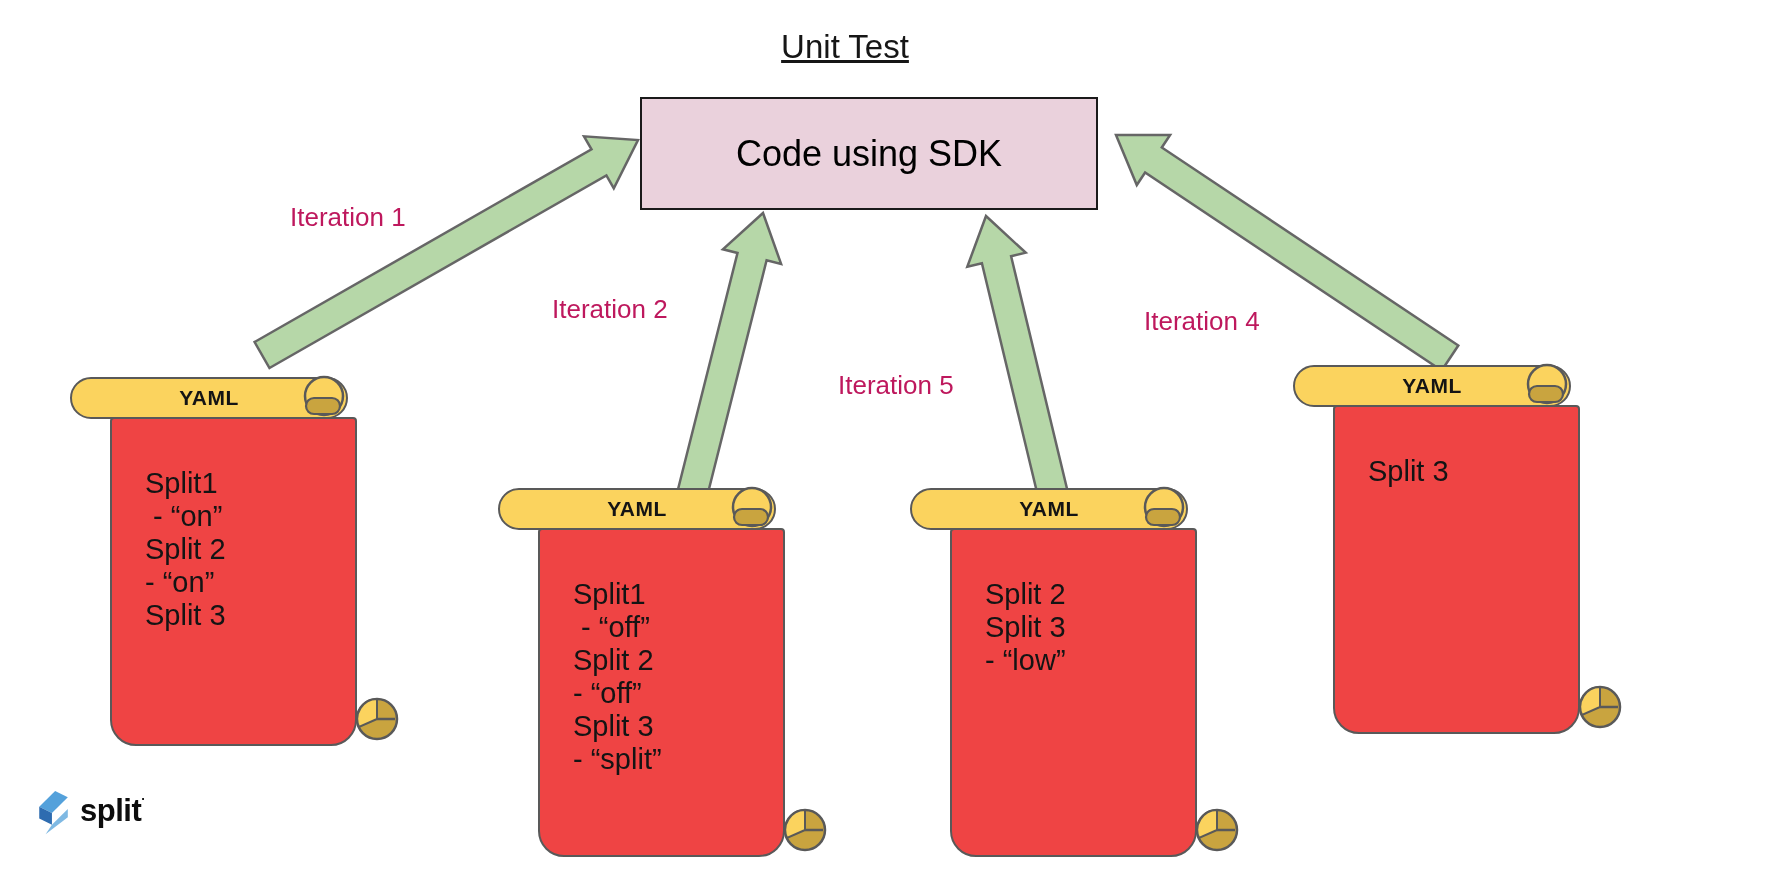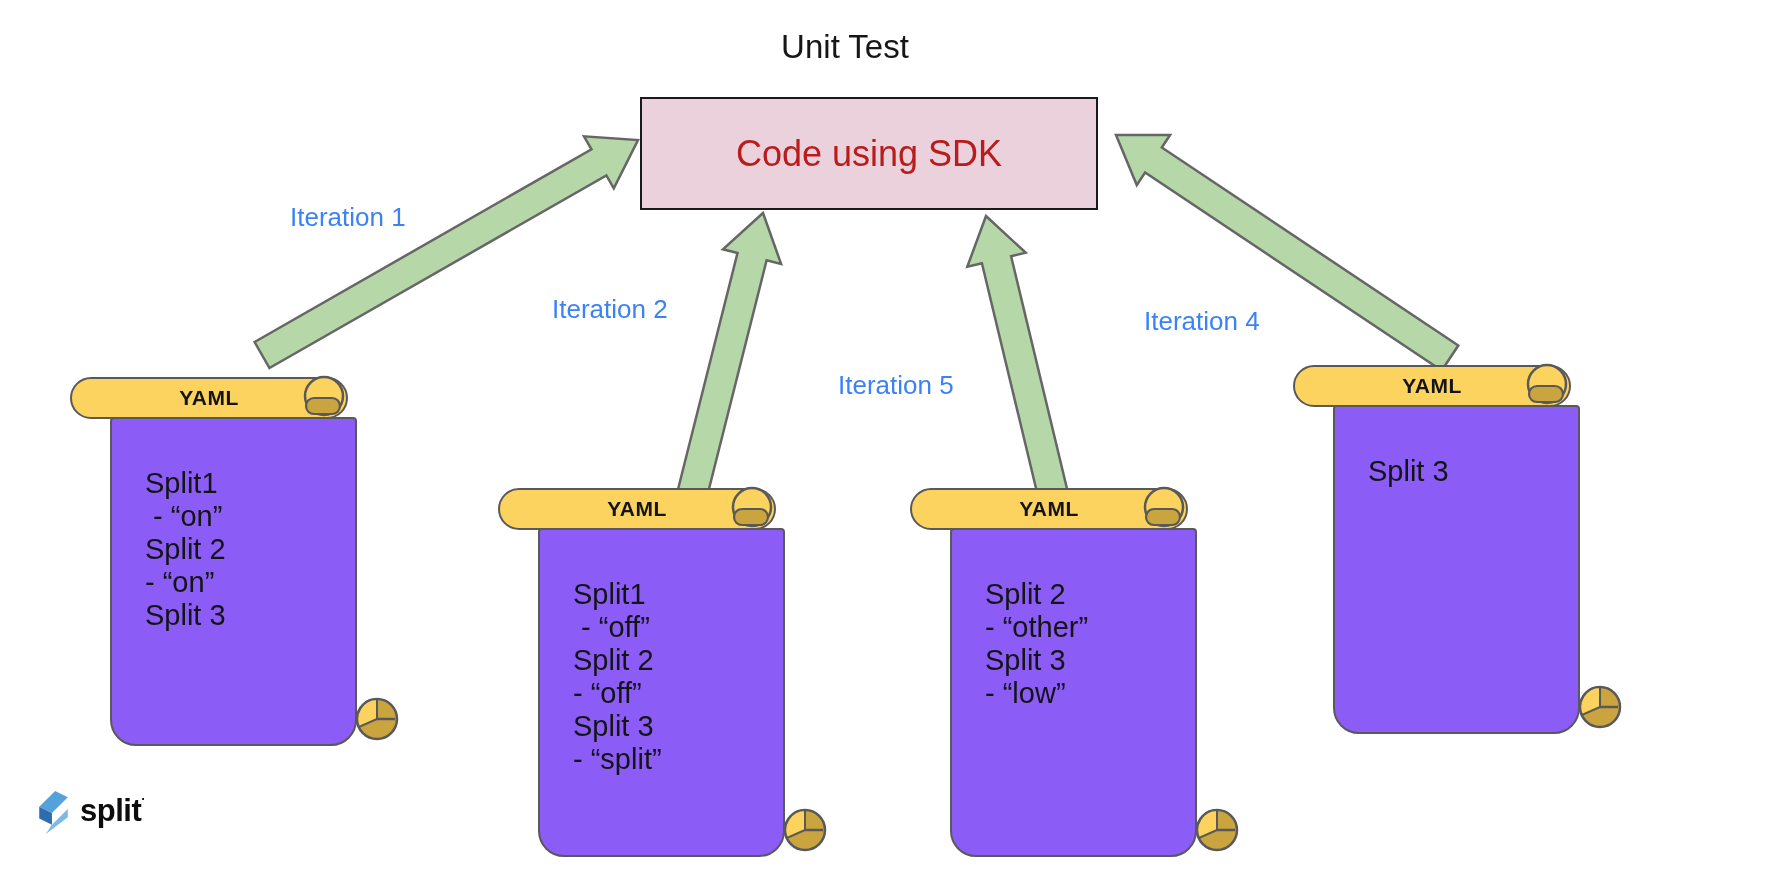--- a/index.html
+++ b/index.html
@@ -2,40 +2,40 @@
 <html><head>
 <meta charset="utf-8">
 <style>
   html,body{margin:0;padding:0;background:#ffffff;}
   .canvas{
     position:relative;width:1778px;height:870px;background:#ffffff;overflow:hidden;
     font-family:"Liberation Sans", sans-serif;color:#111;
   }
   .title{
     position:absolute;left:640px;top:28px;width:410px;text-align:center;
-    font-size:33px;color:#161616;
+    font-size:33px;color:#161616;text-decoration:underline;
   }
   .sdk-box{
     position:absolute;left:640px;top:97px;width:458px;height:113px;
     background:#EAD1DC;border:2px solid #1a1a1a;box-sizing:border-box;
     display:flex;align-items:center;justify-content:center;z-index:3;
   }
-  .sdk-box span{font-size:36px;color:#b91c1c;}
+  .sdk-box span{font-size:36px;color:#000000;}
   .arrow-layer{position:absolute;left:0;top:0;z-index:1;}
   .arrow-layer polygon{fill:#B6D7A8;stroke:#666666;stroke-width:2.5;stroke-linejoin:miter;}
-  .iter-label{position:absolute;font-size:26px;color:#3b82f6;z-index:4;white-space:nowrap;}
+  .iter-label{position:absolute;font-size:26px;color:#be185d;z-index:4;white-space:nowrap;}
   .lbl-1{left:290px;top:202px;}
   .lbl-2{left:552px;top:294px;}
   .lbl-3{left:838px;top:370px;}
   .lbl-4{left:1144px;top:306px;}
 
   .scroll{position:absolute;width:340px;z-index:2;}
   .scroll-body{
     position:absolute;left:40px;top:40px;width:243px;height:325px;
-    background:#8b5cf6;border:2.5px solid #595959;box-sizing:content-box;
+    background:#ef4444;border:2.5px solid #595959;box-sizing:content-box;
     border-radius:4px 4px 26px 26px;z-index:1;
   }
   .scroll-lines{padding:48px 0 0 33px;}
   .line{font-size:29px;line-height:33px;white-space:pre;color:#141414;}
   .scroll-header{
     position:absolute;left:0;top:0;width:278px;height:42px;
     background:#FBD35E;border:2.5px solid #595959;box-sizing:border-box;
     border-radius:21px;z-index:3;
   }
   .yaml{
@@ -118,21 +118,20 @@
       <circle cx="23" cy="23" r="20" fill="#C9A43F" stroke="#595959" stroke-width="2.5"></circle>
       <path d="M23,23 L23,3 A20,20 0 0 0 5,31 Z" fill="#FBD35E" stroke="#595959" stroke-width="2"></path>
       <line x1="23" y1="23" x2="41" y2="23" stroke="#595959" stroke-width="2.5"></line>
     </svg>
   </div>
 
   <div class="scroll" style="left:910px;top:488px;">
     <div class="scroll-body">
       <div class="scroll-lines">
         <div class="line">Split 2</div>
-        <div class="line">- “other”</div>
         <div class="line">Split 3</div>
         <div class="line">- “low”</div>
       </div>
     </div>
     <div class="scroll-header">
       <span class="yaml">YAML</span>
     </div>
     <svg class="top-curl" width="46" height="44">
       <circle cx="24" cy="21" r="19" fill="#FBD35E" stroke="#595959" stroke-width="2.5"></circle>
       <rect x="6" y="23" width="34" height="16" rx="8" fill="#C9A43F" stroke="#595959" stroke-width="2.2"></rect>

